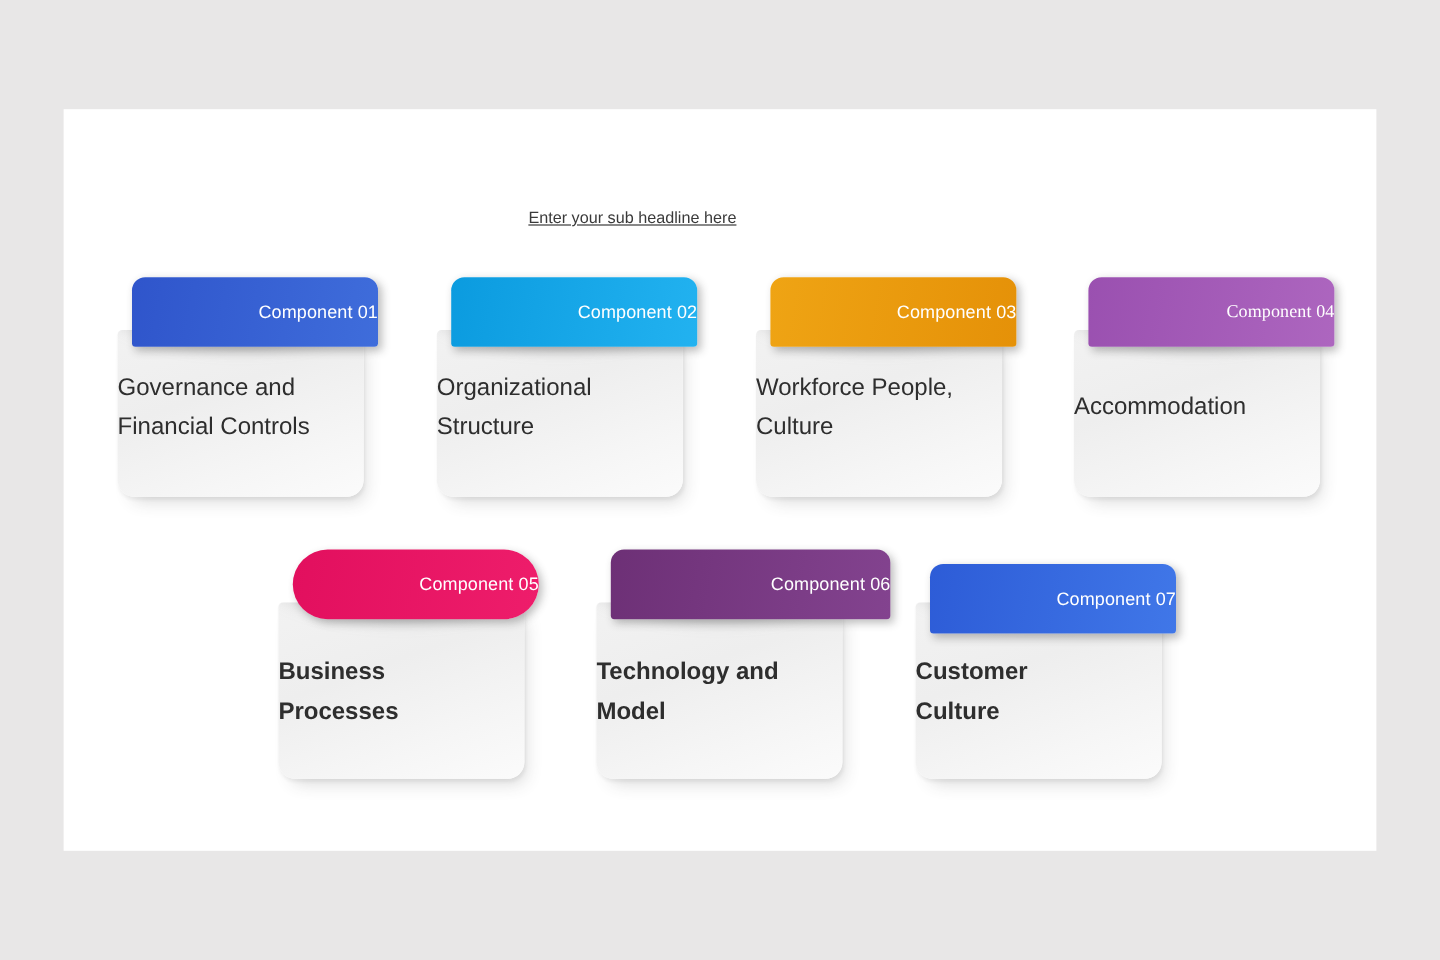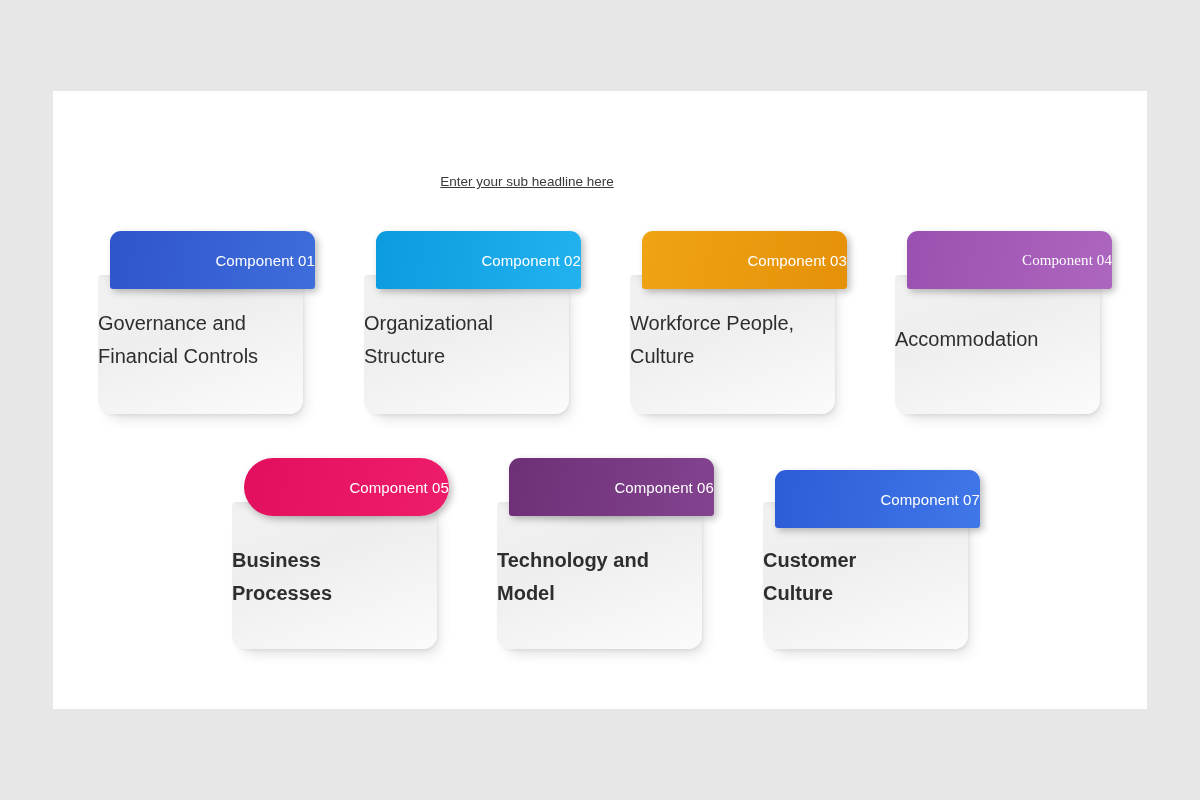--- a/index.html
+++ b/index.html
@@ -176,21 +176,21 @@
     <div class="card-header" style="background: linear-gradient(100deg, rgb(226, 15, 94) 0%, rgb(238, 29, 107) 100%); border-radius: 29px;">
       <span class="card-header-label">Component 05</span>
     </div>
   </div>
 
   <div class="card" id="card-6">
     <div class="card-body body-tall2">
       <div class="card-body-text">Technology and
 Model</div>
     </div>
-    <div class="card-header" style="background: linear-gradient(100deg, rgb(109, 48, 118) 0%, rgb(131, 67, 143) 100%);">
+    <div class="card-header" style="background: linear-gradient(100deg, rgb(109, 48, 118) 0%, rgb(131, 67, 143) 100%); padding-left: 28px;">
       <span class="card-header-label">Component 06</span>
     </div>
   </div>
 
   <div class="card" id="card-7">
     <div class="card-body body-tall2">
       <div class="card-body-text">Customer
 Culture</div>
     </div>
     <div class="card-header" style="background: linear-gradient(100deg, rgb(45, 92, 215) 0%, rgb(64, 119, 232) 100%); margin-top: 12px;">

